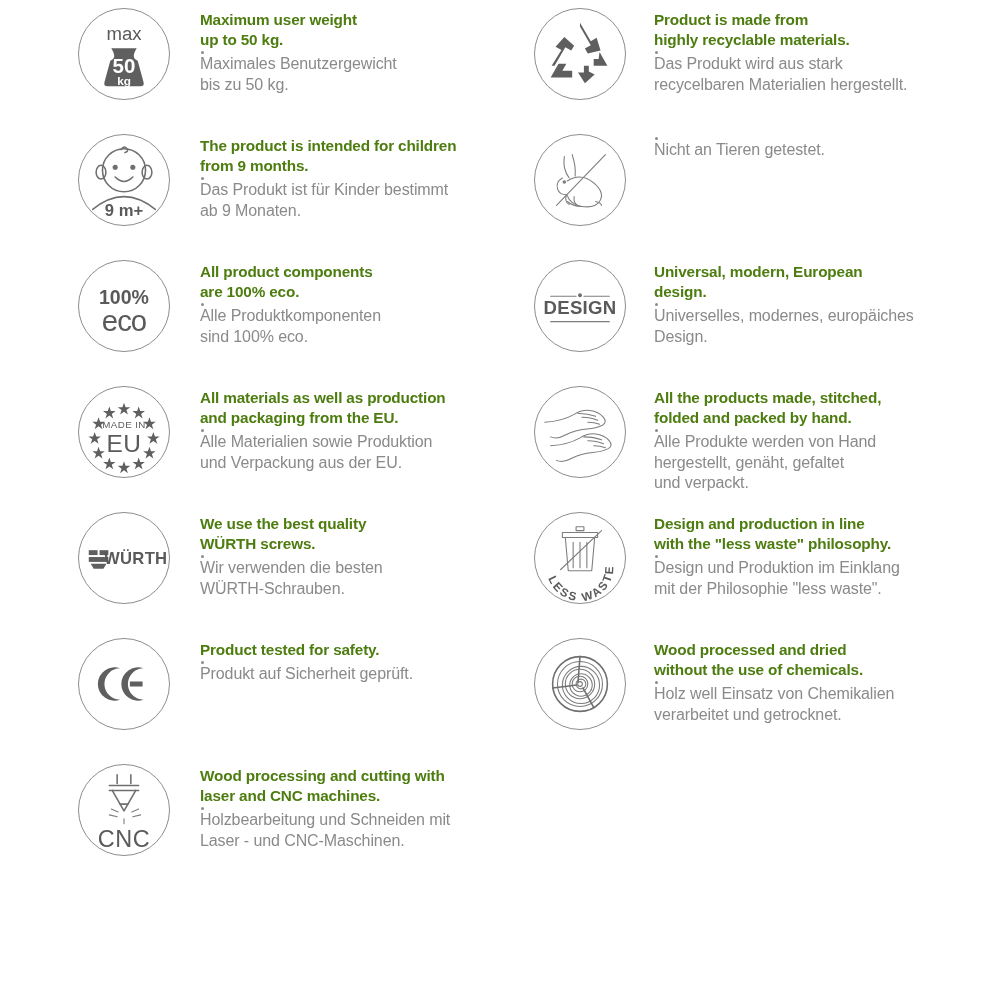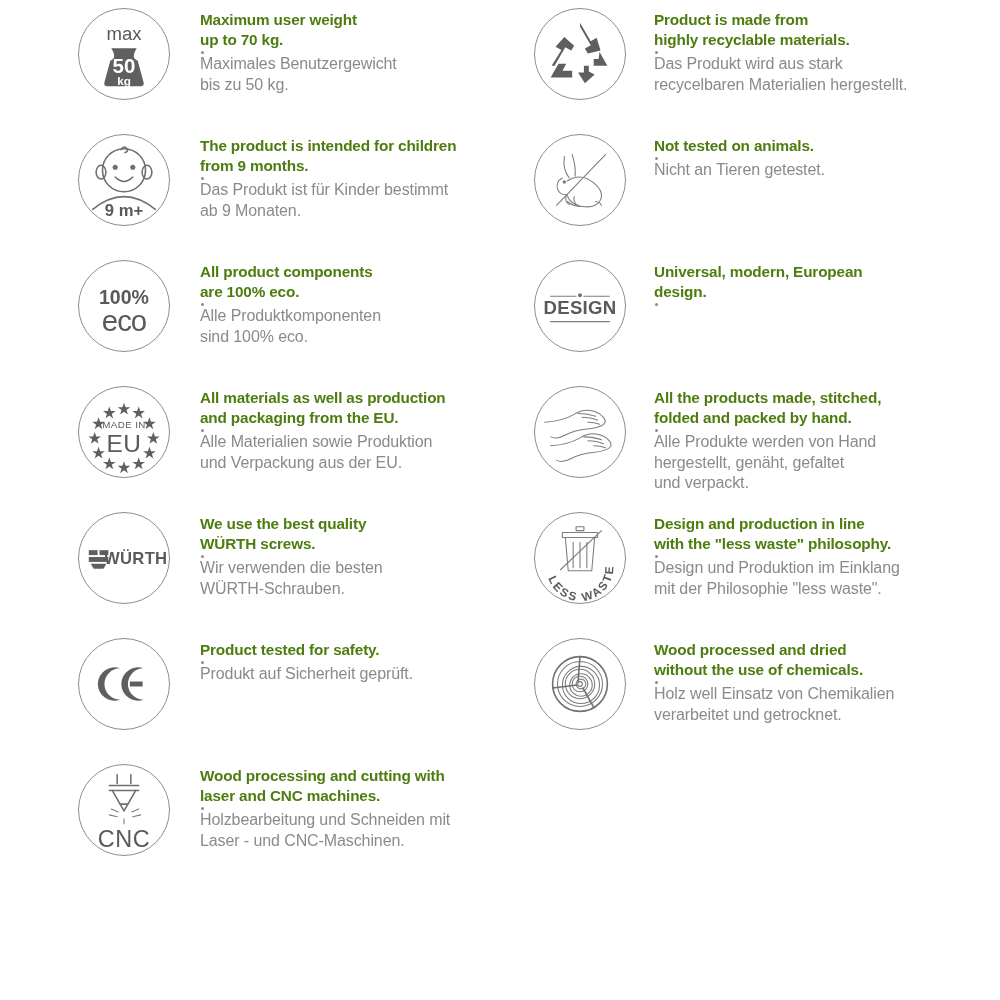--- a/index.html
+++ b/index.html
@@ -86,21 +86,21 @@
         <svg viewBox="0 0 92 92">
           <text class="bt" x="46" y="32" text-anchor="middle" font-size="19">max</text>
           <path class="fill-gray" d="M33 40 h26 q-3 5 -3 8 q0 3 4 5 l6 22 q1 4 -3 4 H29 q-4 0 -3 -4 l6 -22 q4 -2 4 -5 q0 -3 -3 -8 z"></path>
           <text x="46" y="65" text-anchor="middle" font-size="21" font-weight="bold" fill="#ffffff">50</text>
           <text x="46" y="78" text-anchor="middle" font-size="12" font-weight="bold" fill="#ffffff">kg</text>
         </svg>
       </div>
       <div class="txt">
         <p class="en">
           <span>Maximum user weight</span><br>
-          <span>up to 70 kg.</span>
+          <span>up to 50 kg.</span>
         </p>
         <span class="dot"></span>
         <p class="de">
           <span>Maximales Benutzergewicht</span><br>
           <span>bis zu 50 kg.</span>
         </p>
       </div>
     </div>
 
     <div class="feature">
@@ -286,23 +286,20 @@
           <path class="stroke-thin" d="M28 44 q-7 4 -5 11 q2 6 9 6"></path>
           <path class="stroke-thin" d="M32 61 q-2 8 3 10 M40 63 q-1 7 4 9"></path>
           <path class="stroke-thin" d="M33 47 q14 -9 27 2 q12 10 6 19 q-5 7 -18 5 q-12 -2 -15 -11"></path>
           <path class="stroke-thin" d="M62 68 q5 1 6 4"></path>
           <path class="stroke-thin" d="M33 68 q6 5 14 5"></path>
           <circle fill="#7d7d7d" cx="30" cy="48" r="1.8"></circle>
           <path class="stroke-thin" d="M72 20 L22 72" stroke-width="1.5"></path>
         </svg>
       </div>
       <div class="txt">
-        <p class="en">
-          <span>Not tested on animals.</span>
-        </p>
         <span class="dot"></span>
         <p class="de">
           <span>Nicht an Tieren getestet.</span>
         </p>
       </div>
     </div>
 
     <div class="feature">
       <div class="badge">
         <svg viewBox="0 0 92 92">
@@ -311,20 +308,24 @@
           <text class="bt" x="46" y="54" text-anchor="middle" font-size="19" font-weight="bold" letter-spacing="0.3">DESIGN</text>
           <path class="stroke-thin" d="M16 62 h60"></path>
         </svg>
       </div>
       <div class="txt">
         <p class="en">
           <span>Universal, modern, European</span><br>
           <span>design.</span>
         </p>
         <span class="dot"></span>
+        <p class="de">
+          <span>Universelles, modernes, europäiches</span><br>
+          <span>Design.</span>
+        </p>
       </div>
     </div>
 
     <div class="feature">
       <div class="badge">
         <svg viewBox="0 0 92 92">
           <path class="stroke-thin" d="M10 36 q18 -1 30 -8 q8 -5 16 -4 q9 1 14 7 q4 5 -1 8 q-6 3 -16 4 q-12 1 -22 6 q-9 5 -15 2"></path>
           <path class="stroke-thin" d="M44 27 q10 0 18 3 M48 31 q9 0 16 3 M54 36 q7 0 12 2"></path>
           <path class="stroke-thin" d="M16 60 q18 -1 30 -8 q8 -5 16 -4 q9 1 14 7 q4 5 -1 8 q-6 3 -16 4 q-12 1 -22 6 q-9 5 -15 2"></path>
           <path class="stroke-thin" d="M50 51 q10 0 18 3 M54 55 q9 0 16 3 M60 60 q7 0 12 2"></path>

